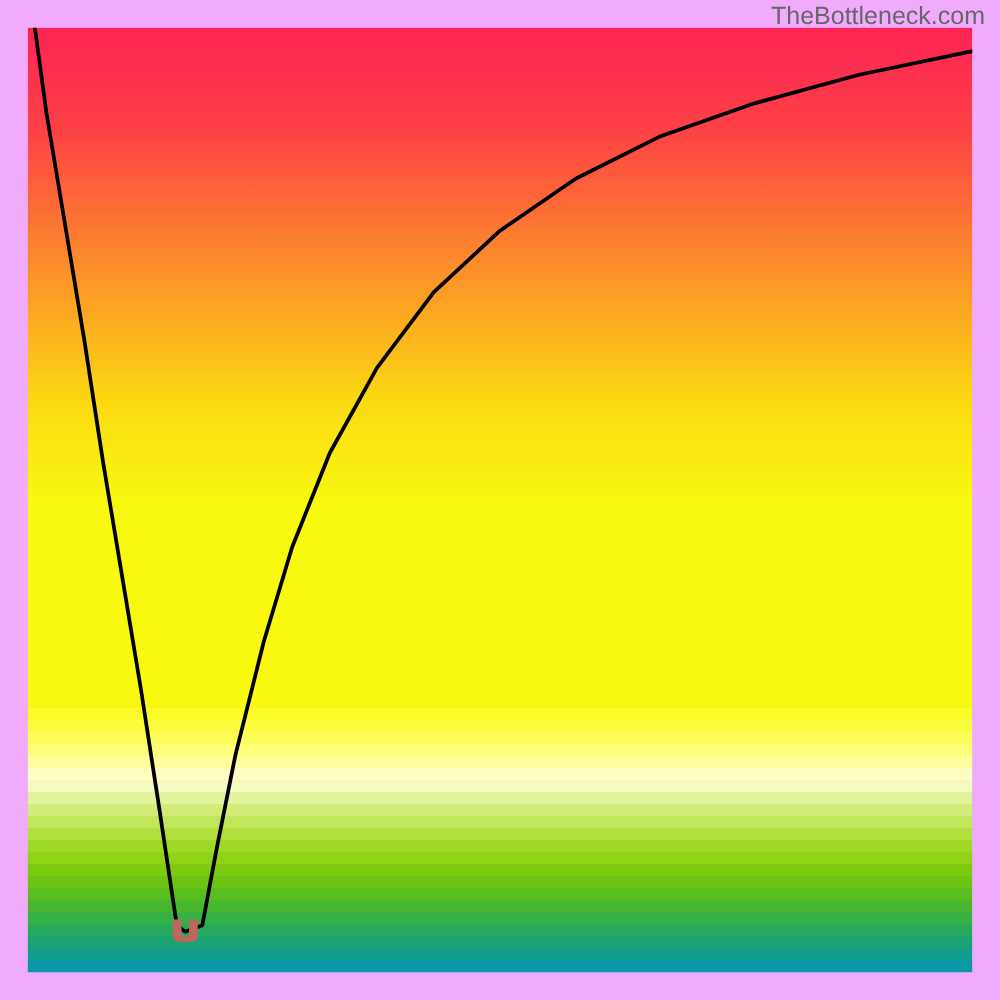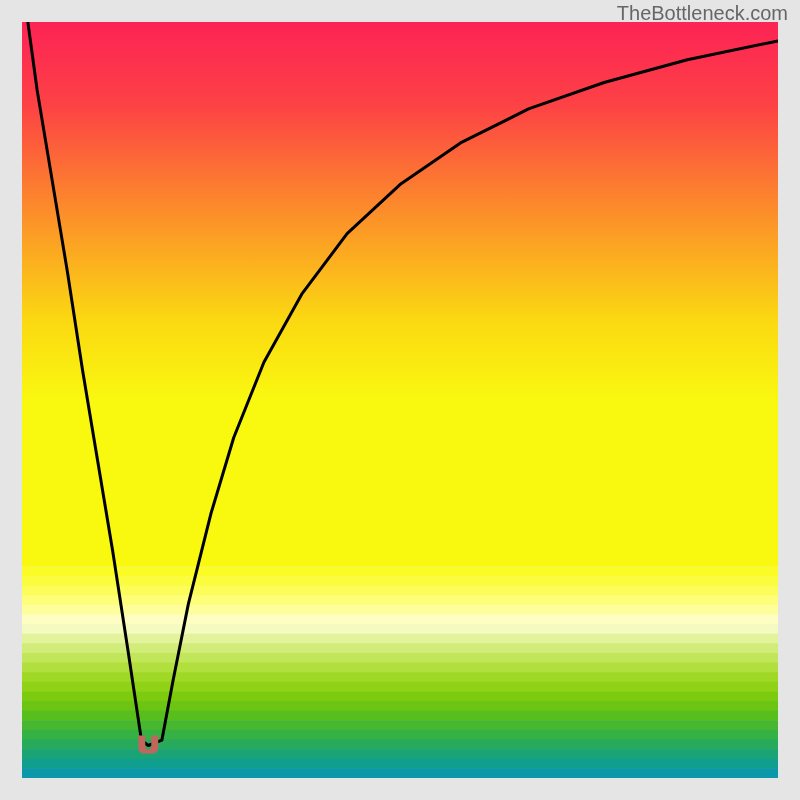--- a/index.html
+++ b/index.html
@@ -8,21 +8,21 @@
     width: 800px;
     height: 800px;
     overflow: hidden;
     background: #000;
     font-family: Arial, Helvetica, sans-serif;
   }
   .frame {
     position: absolute;
     top: 0; left: 0;
     width: 800px; height: 800px;
-    background: #e5e5e5;
+    background: #f0abfc;
   }
   .plot {
     position: absolute;
     top: 22px;
     left: 22px;
     width: 756px;
     height: 756px;
     overflow: hidden;
   }
   .watermark {

